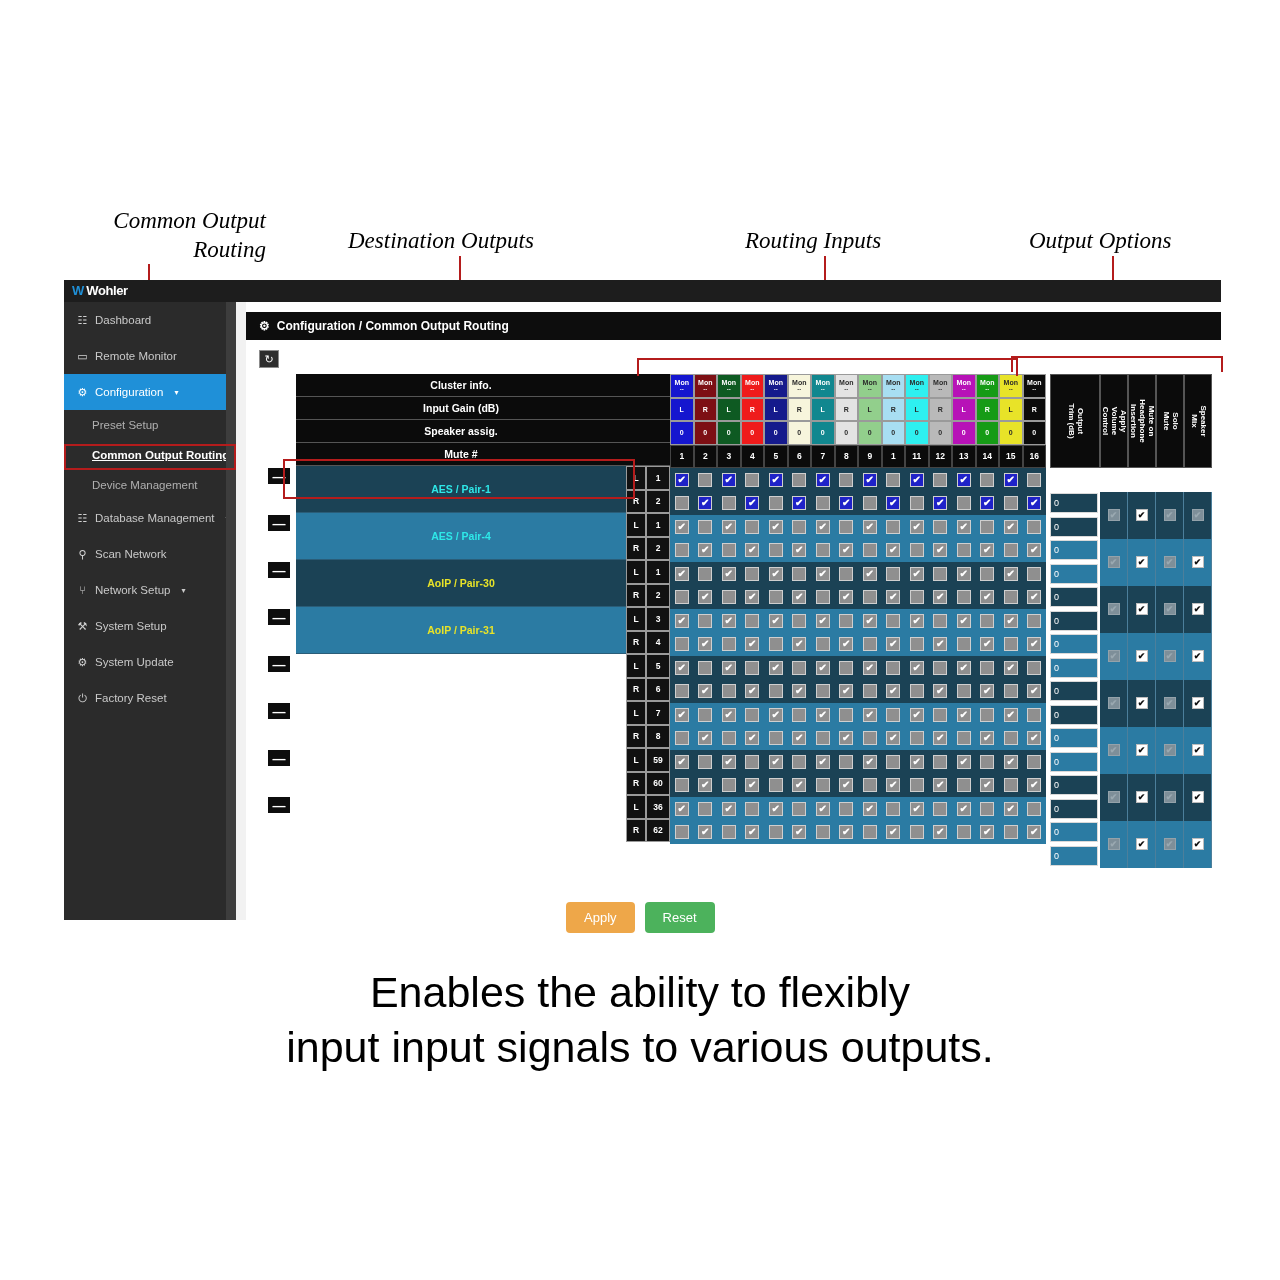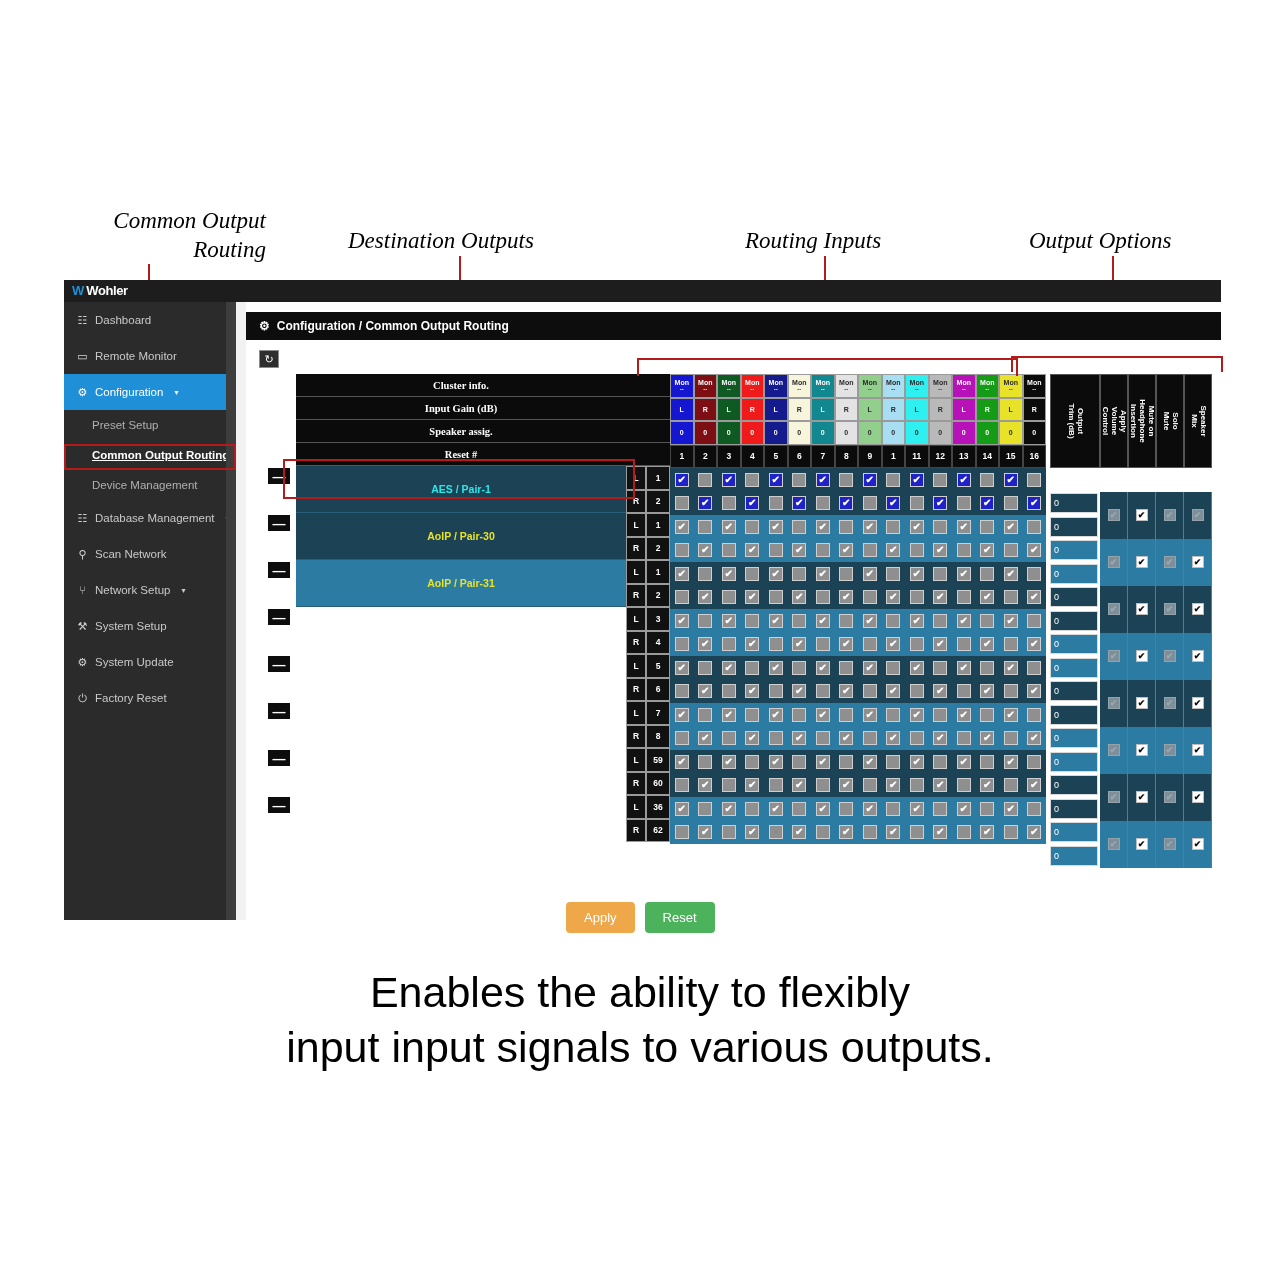--- a/index.html
+++ b/index.html
@@ -108,21 +108,21 @@
     cursor:pointer; line-height:1;
   }
   .collapse-spacer { height:94px; }
   .collapse-slot { height:47px; display:flex; align-items:center; }
 
   .lbl-col { width:330px; }
   .lbl-head {
     height:23px; background:#0b0b0b; color:#ffffff;
     border-bottom:1px solid #555;
     display:flex; align-items:center; justify-content:center;
-    font-size:10.5px; font-weight:bold;font-family:Liberation Serif, serif;
+    font-size:10.5px; font-weight:bold;
   }
   .out-row {
     height:47px; display:flex; align-items:center; justify-content:center;
     font-size:10.5px; font-weight:bold;
     border-bottom:1px solid #2a5d78;
   }
   .row-dark { background:#1b4255; }
   .row-light { background:#2b7ba3; }
 
   .lr-col { width:20px; }
@@ -328,22 +328,23 @@
             <div class="collapse-btn">—</div>
           </div>
           <div class="collapse-slot" style="align-items: flex-start;">
             <div class="collapse-btn">—</div>
           </div>
         </div>
       <div class="lbl-col" id="lbl-col">
           <div class="lbl-head">Cluster info.</div>
           <div class="lbl-head">Input Gain (dB)</div>
           <div class="lbl-head">Speaker assig.</div>
-          <div class="lbl-head">Reset #</div>
+          <div class="lbl-head">Mute #</div>
           <div class="out-row row-dark" style="color: rgb(46, 232, 232);">AES / Pair-1</div>
+          <div class="out-row row-light" style="color: rgb(46, 232, 232);">AES / Pair-4</div>
           <div class="out-row row-dark" style="color: rgb(232, 227, 40);">AoIP / Pair-30</div>
           <div class="out-row row-light" style="color: rgb(232, 227, 40);">AoIP / Pair-31</div>
         </div>
       <div class="lr-col" id="lr-col">
           <div class="lr-head"></div>
           <div class="lr-head"></div>
           <div class="lr-head"></div>
           <div class="lr-head"></div>
           <div class="minicell">L</div>
           <div class="minicell">R</div>

